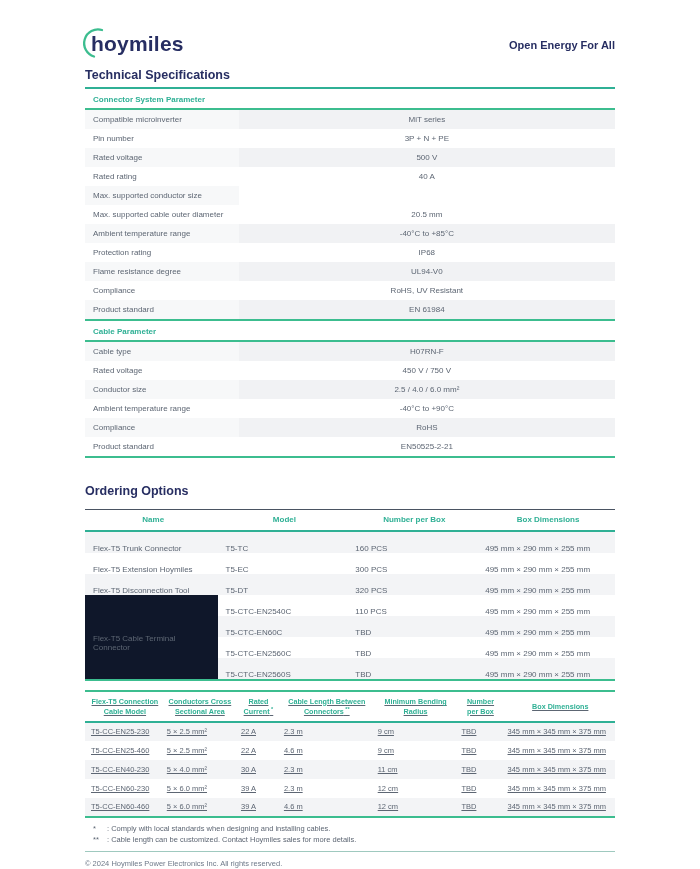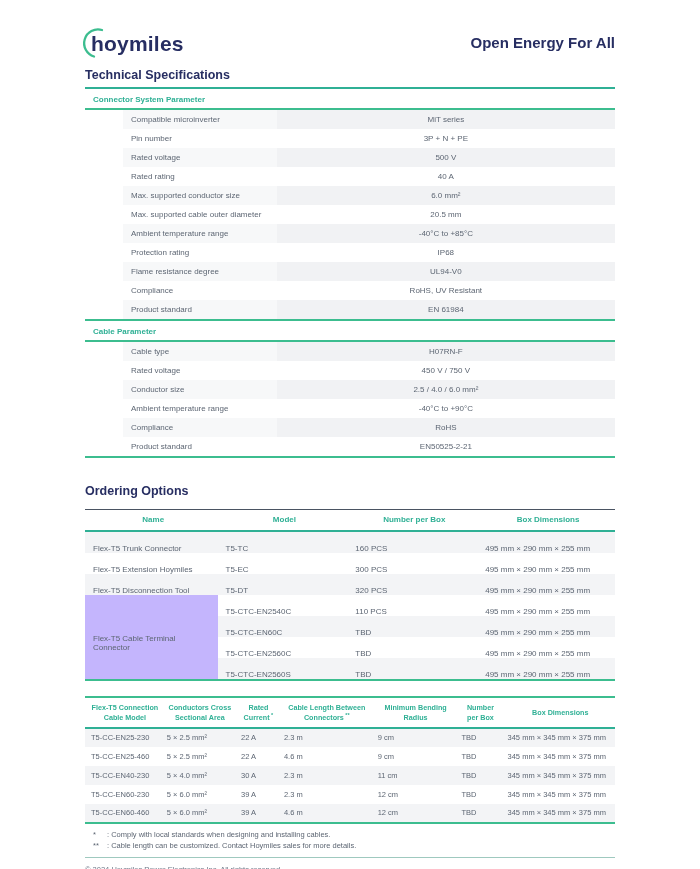--- a/index.html
+++ b/index.html
@@ -17,55 +17,55 @@
   body{margin:0;background:#e8e8e8;font-family:"Liberation Sans","DejaVu Sans",sans-serif;}
   .page{
     width:700px;height:869px;background:#ffffff;margin:0 auto;
     padding:20px 85px 0 85px;position:relative;color:var(--text);
   }
   
   .brand-row{display:flex;justify-content:space-between;align-items:flex-end;height:36px;}
   .logo{position:relative;display:inline-block;padding-left:6px;}
   .logo svg{position:absolute;left:-6px;top:-7px;}
   .logo-text{font-size:21px;font-weight:bold;color:var(--navy);letter-spacing:0.2px;position:relative;}
-  .tagline{font-size:15px;font-weight:bold;color:var(--navy);padding-bottom:5px;}
+  .tagline{font-size:11px;font-weight:bold;color:var(--navy);padding-bottom:5px;}
   
   .page-heading{
     font-size:12.5px;font-weight:bold;color:var(--navy);margin:12px 0 0 0;
     padding-bottom:4px;border-bottom:2px solid var(--teal);line-height:1.2;
   }
   .page-heading.no-rule{border-bottom:none;padding-bottom:2px;}
   .ordering-heading{margin-top:26px;}
   
   .spec-section-title{
     color:var(--teal);font-weight:bold;font-size:8px;
     padding:6px 8px 4px 8px;border-bottom:2px solid var(--green);
   }
   .spec-table{border-bottom:2px solid var(--green);}
   .spec-row{display:flex;height:19px;align-items:center;font-size:8px;}
-  .spec-label{width:29%;padding-left:8px;margin-left:38px;}
+  .spec-label{width:29%;padding-left:8px;}
   .spec-value{flex:1;text-align:center;}
   .spec-row:nth-child(odd) .spec-label{background:var(--stripe-label);}
   .spec-row:nth-child(odd) .spec-value{background:var(--stripe-value);}
   .spec-row .spec-label,.spec-row .spec-value{height:100%;display:flex;align-items:center;}
   .spec-value{justify-content:center;}
   
   table.order-table{width:100%;border-collapse:collapse;table-layout:fixed;}
   table.t1{margin-top:8px;border-top:1px solid var(--darkline);border-bottom:2px solid var(--green);}
-  table.t2{margin-top:15px;border-top:2px solid var(--green);border-bottom:2px solid var(--green);}
+  table.t2{margin-top:9px;border-top:2px solid var(--green);border-bottom:2px solid var(--green);text-decoration:underline;}
   .order-table thead th{
     color:var(--teal);font-weight:bold;text-align:center;
     border-bottom:2px solid var(--teal);vertical-align:middle;
   }
   table.t1 thead th{font-size:8px;height:21px;padding:0 4px 0 8px;}
   table.t2 thead th{font-size:7.2px;padding:5px 2px 4px 6px;line-height:1.3;}
   table.t1 td{font-size:8px;height:19px;padding:12px 4px 0 8px;}
   table.t2 td{font-size:7.5px;height:19px;padding:0 2px 0 6px;}
   .order-table tbody tr:nth-child(odd){background:var(--stripe);}
-  td.group-cell{background:#c4b5fd;vertical-align:middle;}
+  td.group-cell{background:#0f172a;vertical-align:middle;}
   sup.mark{font-size:5.5px;vertical-align:super;}
   
   .footnotes{padding:5px 0 6px 8px;border-bottom:1.5px solid #9fc9bf;}
   .footnote-line{display:flex;font-size:7.5px;line-height:1.5;color:var(--text);}
   .footnote-marker{width:14px;flex:none;}
   .copyright{margin-top:7px;text-align:left;font-size:7.5px;color:var(--muted);}
 </style>
 </head>
 <body>
 
@@ -98,21 +98,20 @@
           <div class="spec-row">
             <div class="spec-label">Rated voltage</div>
             <div class="spec-value">500 V</div>
           </div>
           <div class="spec-row">
             <div class="spec-label">Rated rating</div>
             <div class="spec-value">40 A</div>
           </div>
           <div class="spec-row">
             <div class="spec-label">Max. supported conductor size</div>
-            <div class="spec-value">6.0 mm²</div>
           </div>
           <div class="spec-row">
             <div class="spec-label">Max. supported cable outer diameter</div>
             <div class="spec-value">20.5 mm</div>
           </div>
           <div class="spec-row">
             <div class="spec-label">Ambient temperature range</div>
             <div class="spec-value">-40°C to +85°C</div>
           </div>
           <div class="spec-row">

